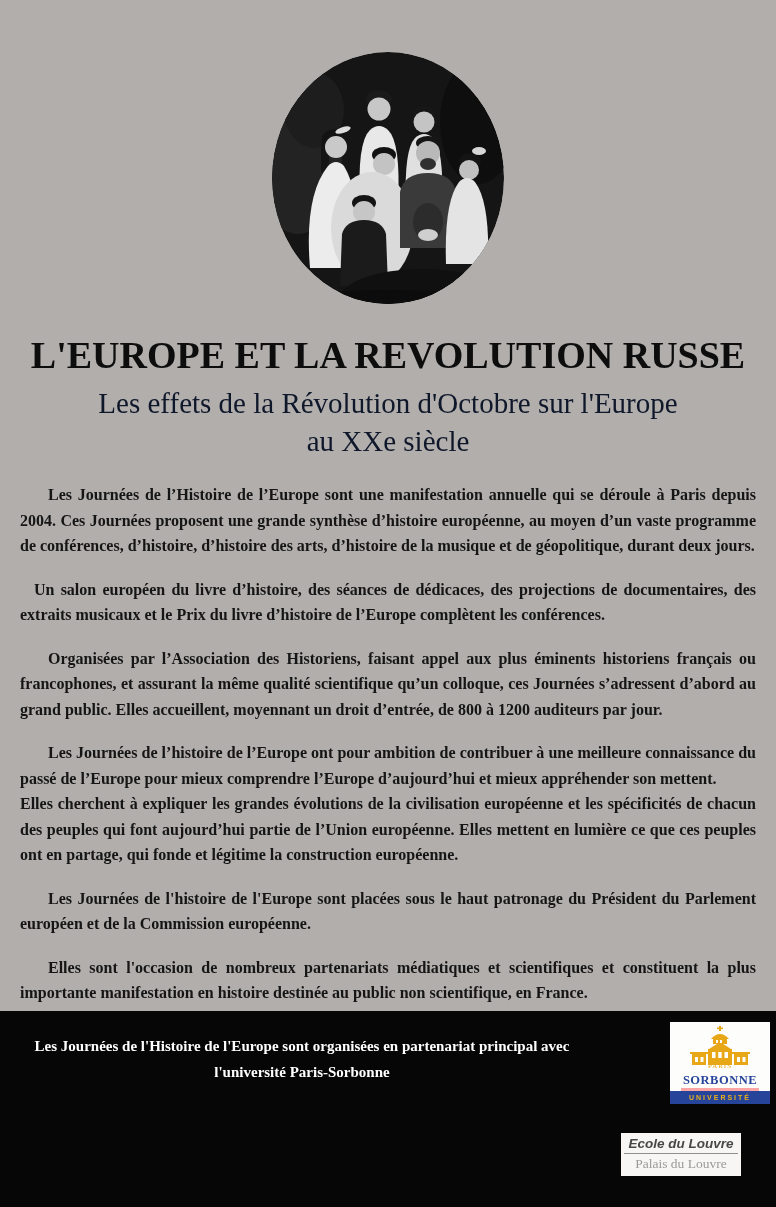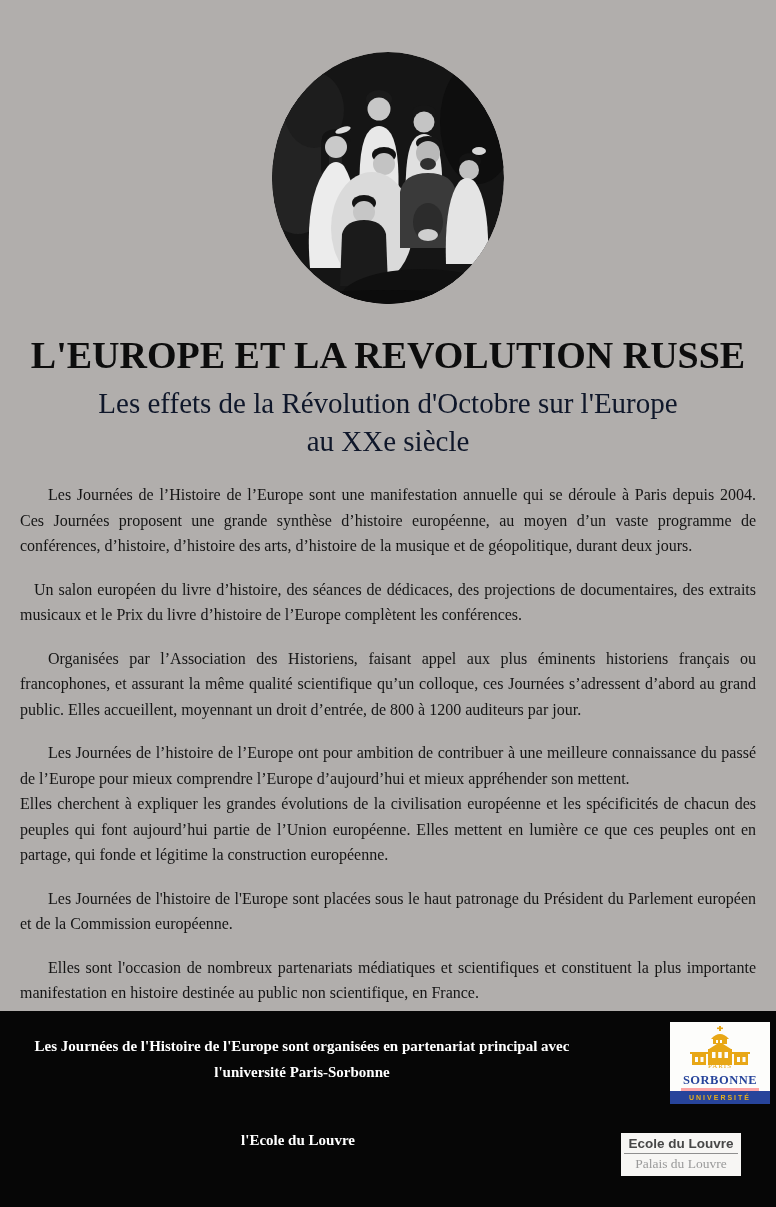--- a/index.html
+++ b/index.html
@@ -26,21 +26,21 @@
   }
   .subtitle{
     position:absolute;top:384px;left:0;width:776px;
     text-align:center;font-size:29px;line-height:38px;color:#0f172a;
   }
 
   
   .article{
     position:absolute;top:482px;left:0;width:776px;
     padding:0 20px;box-sizing:border-box;
-    font-size:16px;line-height:25.5px;text-align:justify;color:#151515;
+    font-size:16px;line-height:25.5px;text-align:justify;color:#151515;font-weight:bold;
   }
   .article p{margin:0 0 18px 0;text-indent:28px;}
   .article p.ind-sm{text-indent:14px;}
   .article p.no-ind{text-indent:0;}
   .article p.tight{margin-bottom:0;}
   .article p.last{margin-bottom:16px;}
 
   
   .footer{
     position:absolute;left:0;bottom:0;width:776px;height:196px;
@@ -69,21 +69,21 @@
     position:absolute;left:0;right:0;bottom:0;height:13px;background:#27449b;
     color:#e9b01c;font-family:"Liberation Sans",sans-serif;font-weight:bold;
     font-size:7px;letter-spacing:2px;line-height:13px;
   }
 
   
   .louvre-logo{
     position:absolute;top:122px;left:621px;width:120px;height:43px;
     background:#f7f6f4;text-align:center;box-sizing:border-box;padding-top:2px;
   }
-  .lv-1{font-family:"Liberation Sans",sans-serif;font-weight:bold;font-size:13.5px;color:#474747;line-height:18px;}
+  .lv-1{font-family:"Liberation Sans",sans-serif;font-weight:bold;font-size:13.5px;color:#474747;line-height:18px;font-style:italic;}
   .lv-rule{border:0;border-top:1px solid #8f8f8f;margin:0 3px;}
   .lv-2{font-family:"Liberation Serif",serif;font-size:13.5px;color:#9a9a9a;line-height:19px;}
 </style>
 </head>
 <body>
 
 <div class="poster">
 
   <div class="photo">
     <svg width="232" height="252" viewBox="0 0 232 252">
@@ -187,21 +187,20 @@
           <rect x="27" y="15" width="2" height="3"></rect>
           <rect x="31" y="15" width="2" height="3"></rect>
         </g>
       </svg>
       <div class="sb-paris">PARIS</div>
       <div><span class="sb-name">SORBONNE</span></div>
       <div class="sb-band">UNIVERSITÉ</div>
     </div>
 
     <div class="ft-text ft-text-2">
-      <div class="ln">l'Ecole du Louvre</div>
     </div>
 
     <div class="louvre-logo">
       <div class="lv-1">Ecole du Louvre</div>
       <hr class="lv-rule">
       <div class="lv-2">Palais du Louvre</div>
     </div>
 
   </div>
 </div>

